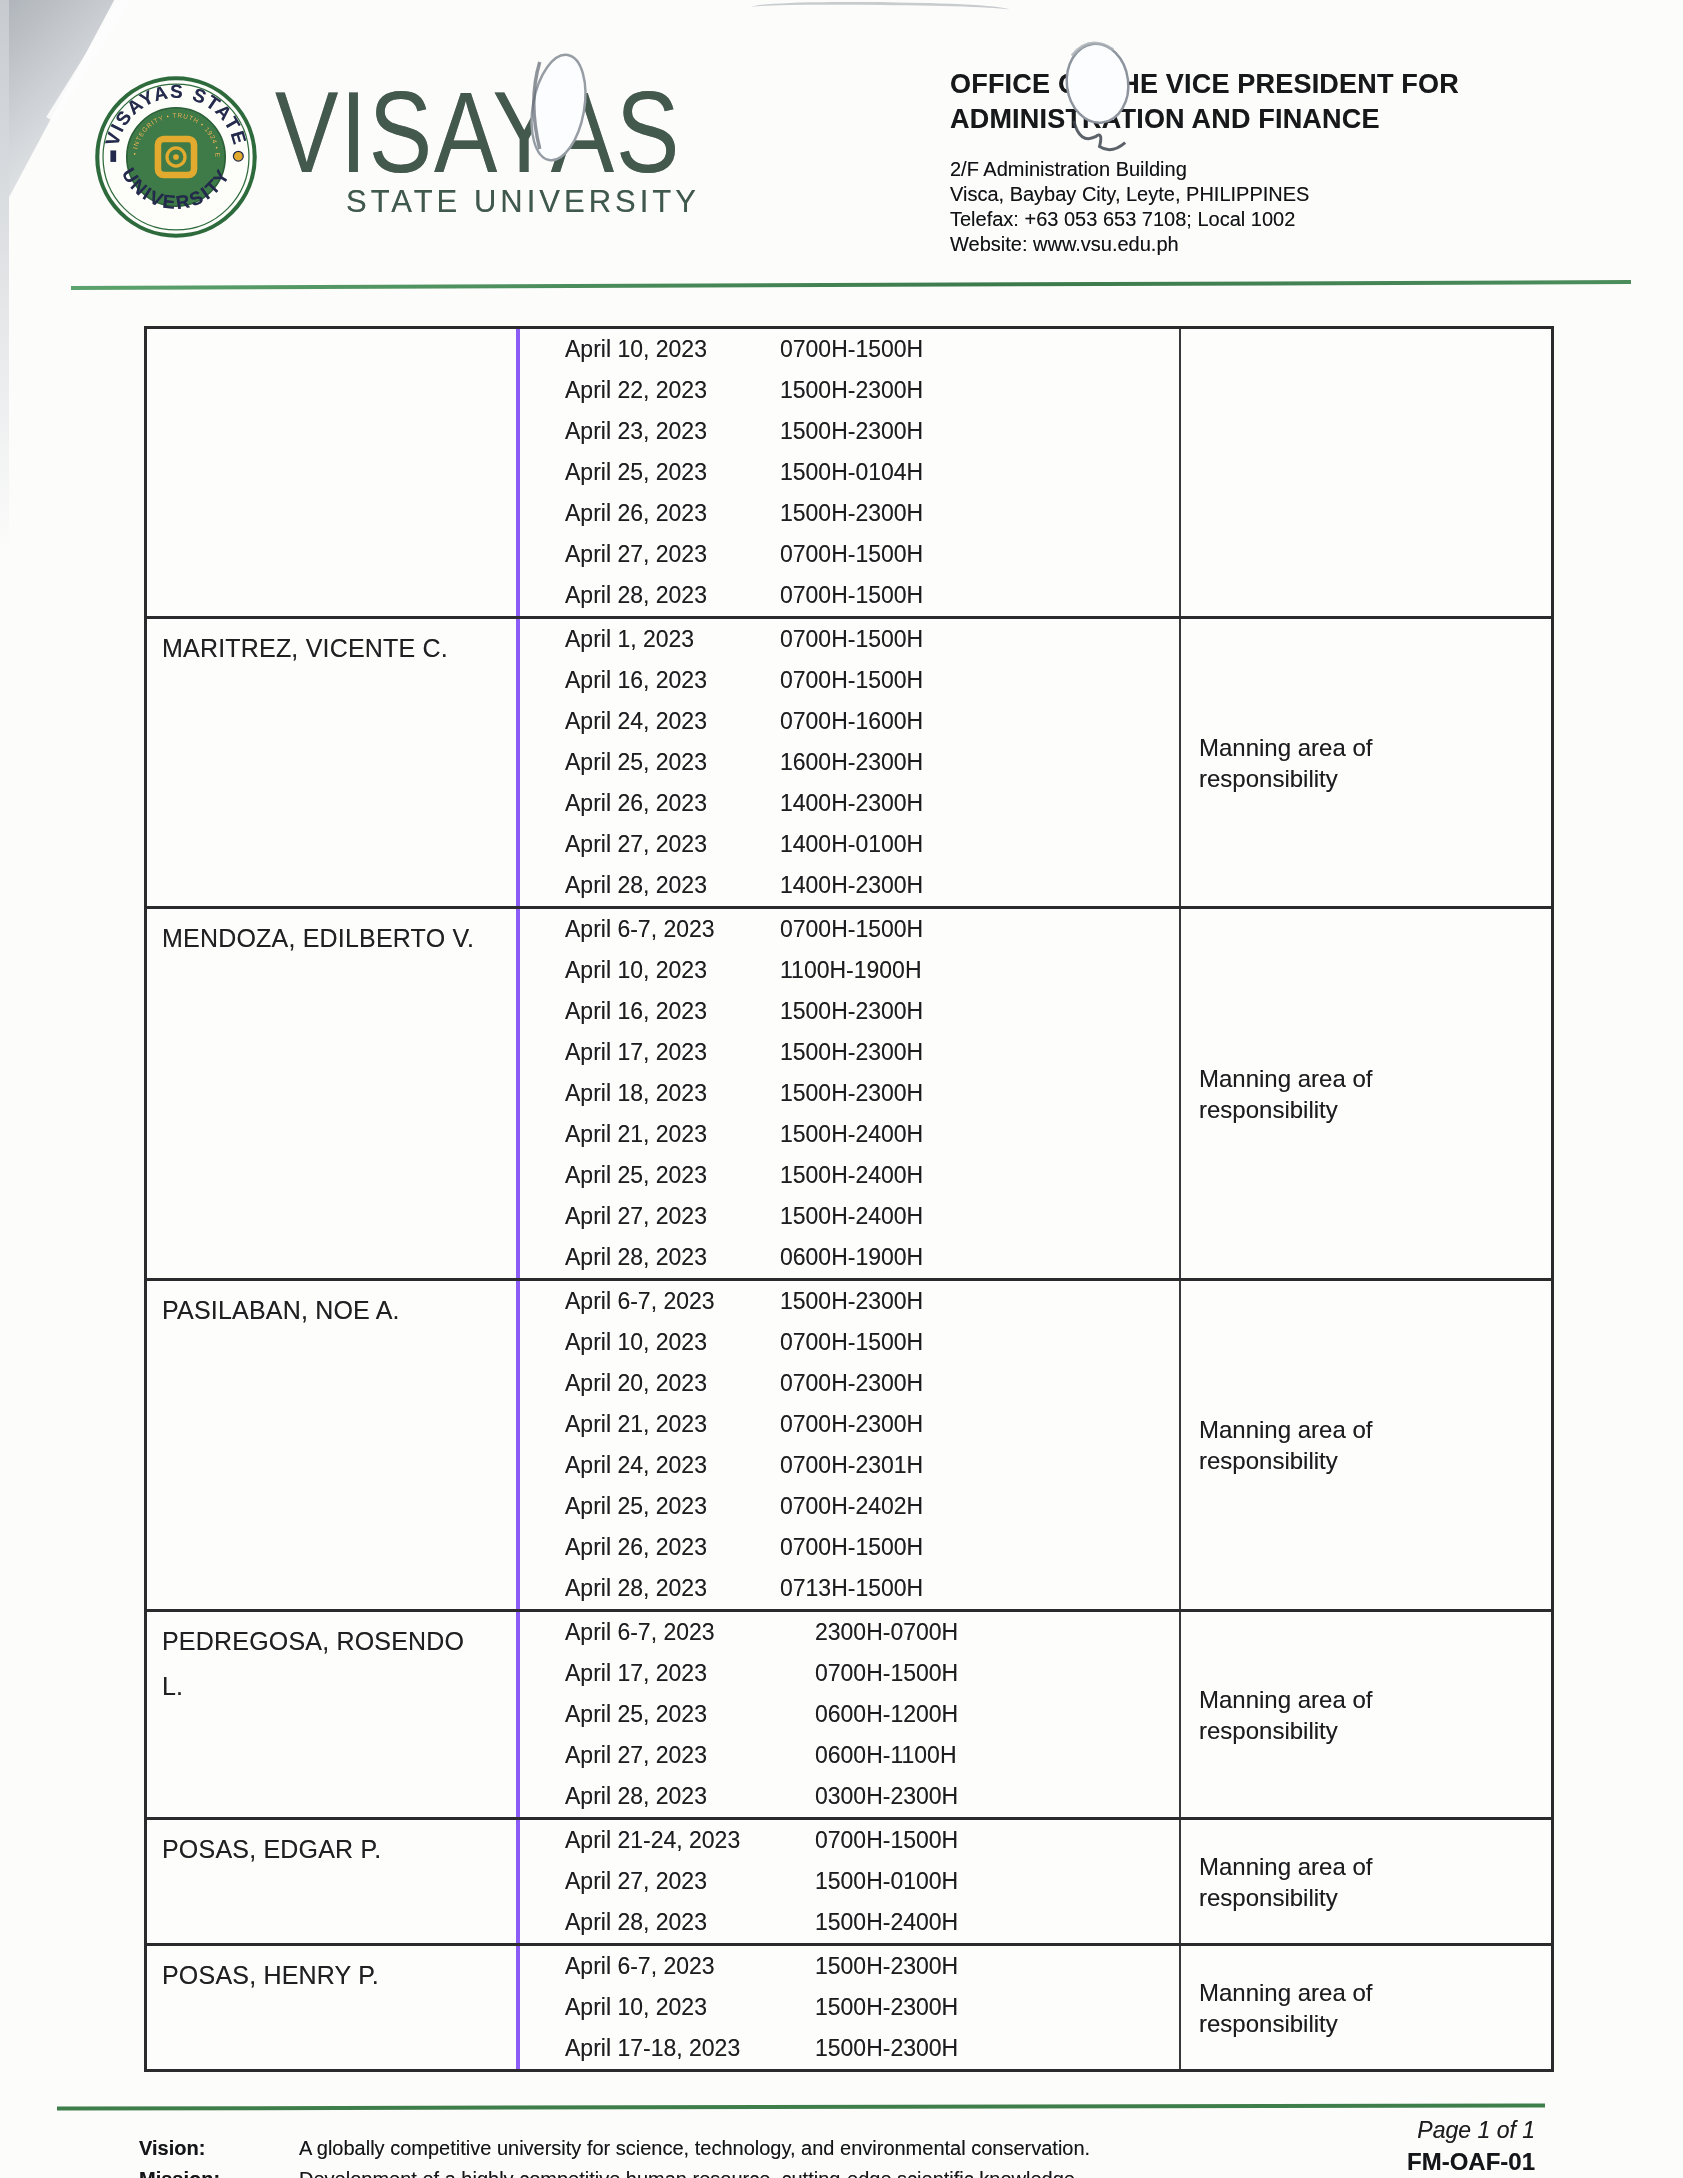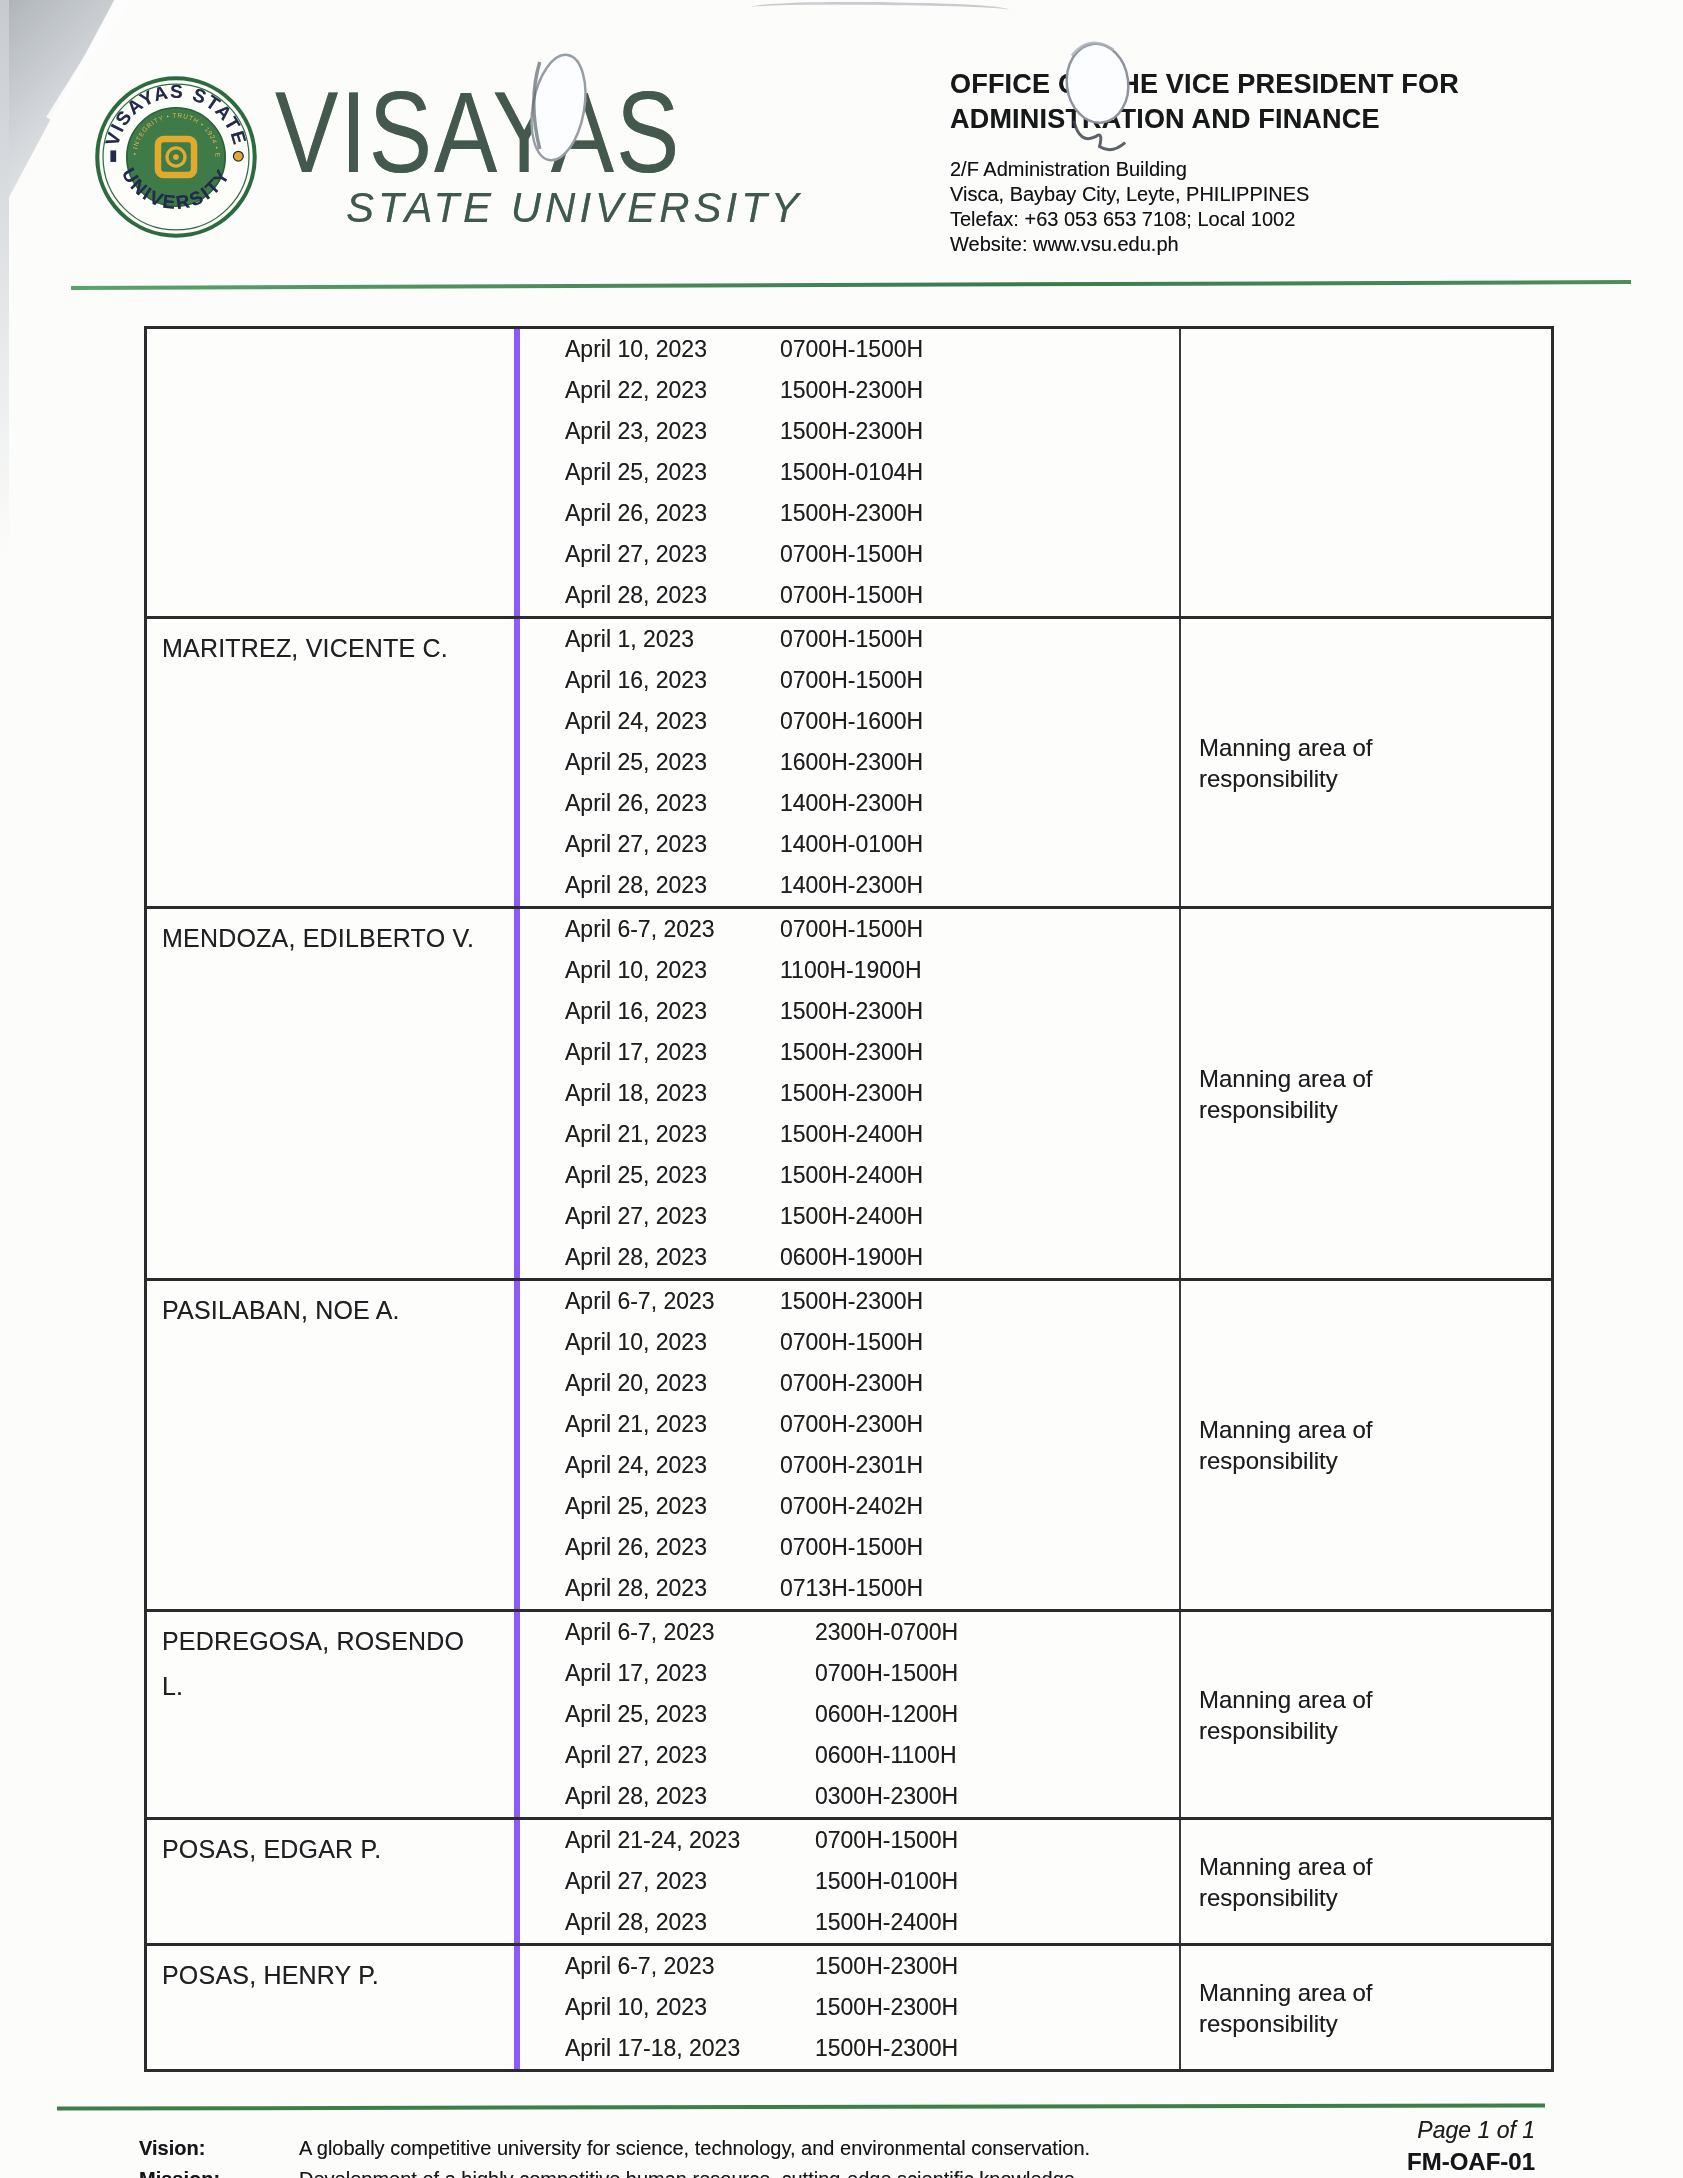--- a/index.html
+++ b/index.html
@@ -26,40 +26,40 @@
   }
   .top-mark{ left:752px; top:2px; width:257px; height:10px;
     border-top:3px solid #8d949c; border-radius:50%; opacity:.45; transform:rotate(.6deg);}
   .speck{ width:5px; height:4px; background:#9aa0a7; border-radius:50%; opacity:.55;}
   
   .wordmark{
     left:275px; top:85px; font-size:95px; line-height:.82; font-weight:500;
     color:#43594d; letter-spacing:2px; transform:scale(1,1.22); transform-origin:left top;
   }
   .wordmark-sub{
-    left:346px; top:184px; font-size:42px; letter-spacing:4px; color:#3f5a4c; font-weight:400;font-style:italic;
+    left:346px; top:184px; font-size:31px; letter-spacing:4px; color:#3f5a4c; font-weight:400;
   }
   .office-block{ left:950px; top:67px; width:673px; }
   .office-title{ font-size:27px; font-weight:700; line-height:35px; color:#17181a; letter-spacing:0.2px;}
   .office-address{ font-size:20px; line-height:25px; margin-top:20px; color:#111215;}
   .rule-top{ left:71px; top:283px; width:1560px; height:4px;
     background:linear-gradient(90deg,#5ba26c,#3c7a4c 60%,#4c8d5c); transform:rotate(-.22deg);}
   
   .hole{ pointer-events:none; }
   
   .duty-table{
     left:144px; top:326px; width:1410px;
     border:3px solid #2b2b2d; box-sizing:border-box;
     background:#fdfdfc;
   }
   .group-row{ display:grid; grid-template-columns:373px 661px 1fr; }
   .group-row + .group-row{ border-top:3px solid #2b2b2d; }
   .cell{ box-sizing:border-box; }
   .name-cell{
-    border-right:6px solid #8b5cf6; padding:10px 8px 0 15px;
+    border-right:4px solid #8b5cf6; padding:10px 8px 0 15px;
     font-size:25px; color:#202022; letter-spacing:0.2px;
   }
   .name-line{ height:45px; line-height:38px; }
   .sched-cell{ border-right:2px solid #38383a; padding:0; }
   .sched-row{ height:41px; display:flex; align-items:center; padding-left:29px;
     font-size:23px; color:#1d1d20;margin-left:16px; }
   .sched-row .date{ width:215px; flex:0 0 auto; }
   .group-row:nth-child(n+5) .sched-row .date{ width:250px; }
   .remark-cell{ display:flex; align-items:center; padding-left:18px;
     font-size:24px; line-height:31px; color:#1c1c1f; }

